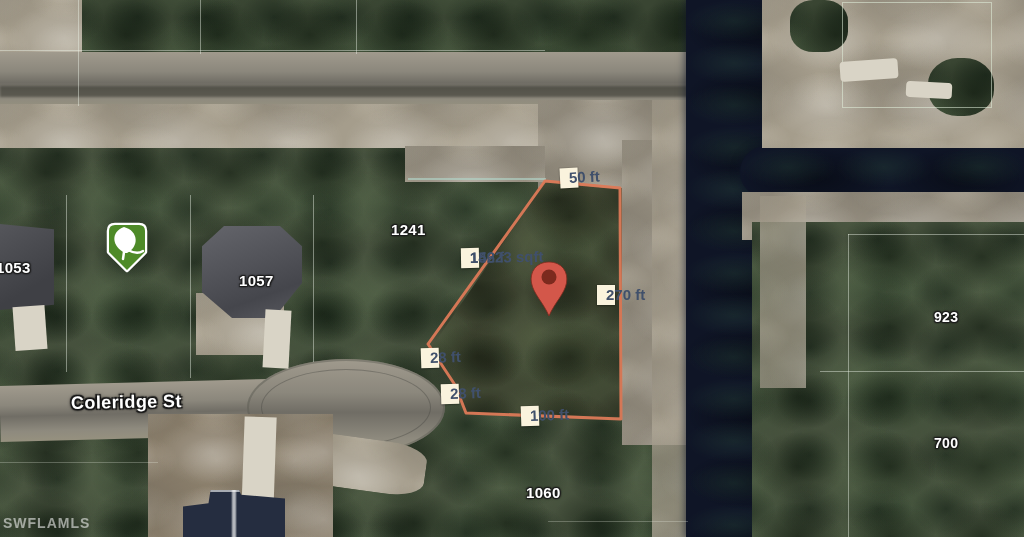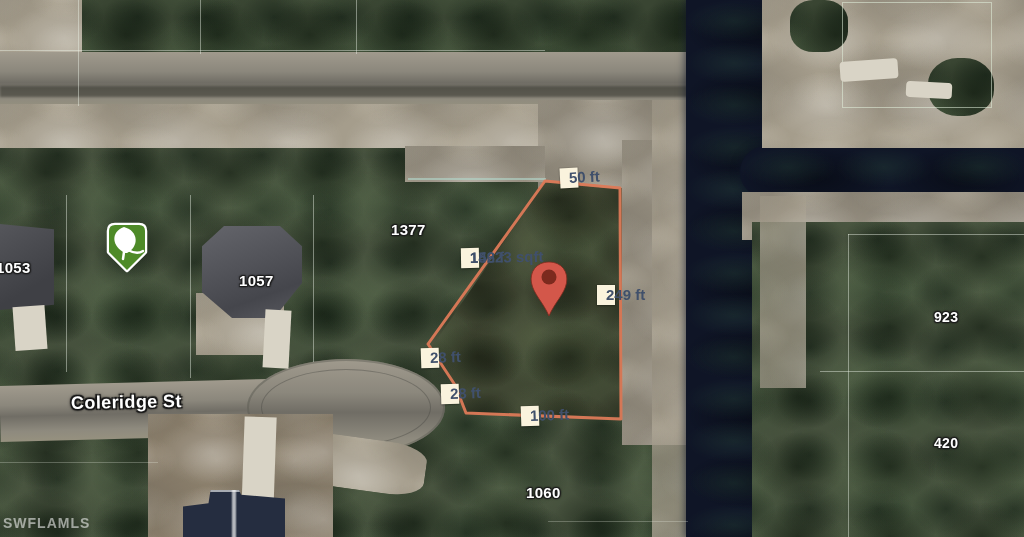--- a/index.html
+++ b/index.html
@@ -153,36 +153,36 @@
 
   <div class="mlabel" style="left:560px;top:168px;transform:rotate(-3deg);">
     <span>50 ft</span>
   </div>
   <div class="mlabel" style="left:461px;top:248px;transform:rotate(-1deg);">
     <span>152 f</span>
       <span class="gap"></span>
       <span>14623 sqft</span>
   </div>
   <div class="mlabel" style="left:597px;top:285px;">
-    <span>249 ft</span>
+    <span>270 ft</span>
   </div>
   <div class="mlabel" style="left:421px;top:348px;transform:rotate(-2deg);">
     <span>28 ft</span>
   </div>
   <div class="mlabel" style="left:441px;top:384px;transform:rotate(-2deg);">
     <span>28 ft</span>
   </div>
   <div class="mlabel" style="left:521px;top:406px;transform:rotate(-2deg);">
     <span>100 ft</span>
   </div>
 
   <div class="street-label" style="left:71px;top:392px;">Coleridge St</div>
 
   <div class="lotnum" style="left:-4px;top:259px;">1053</div>
   <div class="lotnum" style="left:239px;top:256px;margin-top:16px;">1057</div>
-  <div class="lotnum" style="left:391px;top:221px;">1377</div>
+  <div class="lotnum" style="left:391px;top:221px;">1241</div>
   <div class="lotnum" style="left:526px;top:484px;text-align:center;">1060</div>
   <div class="lotnum small" style="left:934px;top:309px;">923</div>
-  <div class="lotnum small" style="left:934px;top:435px;">420</div>
+  <div class="lotnum small" style="left:934px;top:435px;">700</div>
 
   <div class="watermark" style="left:3px;top:515px;">SWFLAMLS</div>
 
 </div>
 
 </body></html>

